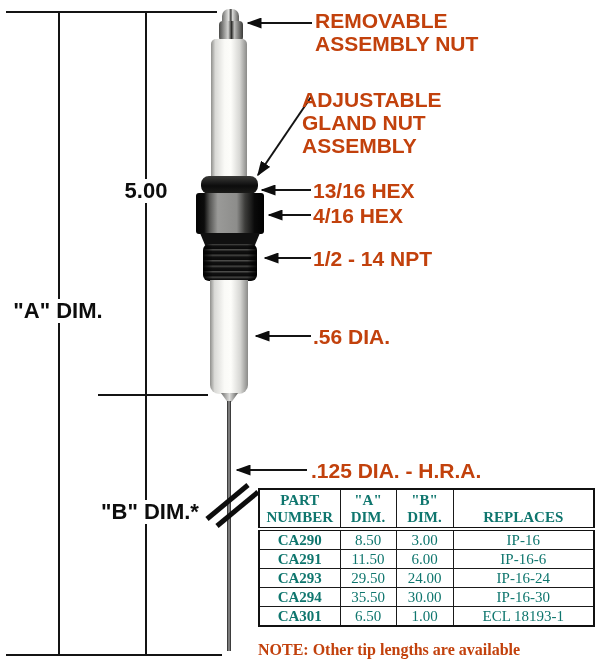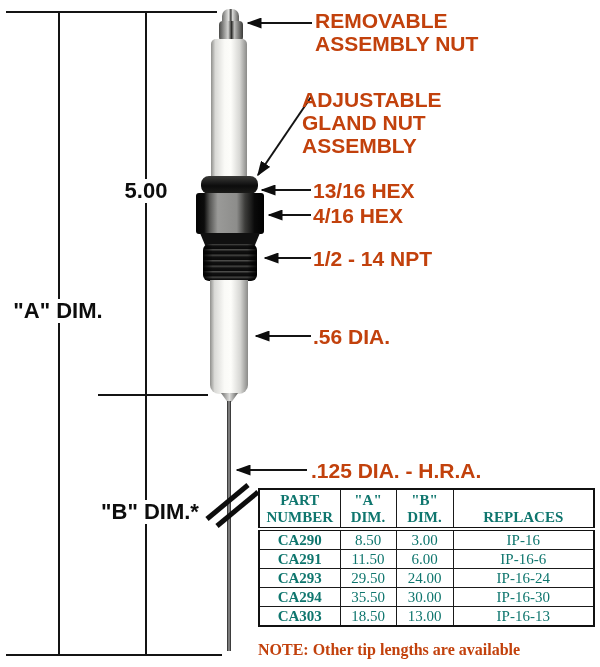--- a/index.html
+++ b/index.html
@@ -191,24 +191,24 @@
           <td>24.00</td>
           <td>IP-16-24</td>
         </tr>
         <tr>
           <td class="part">CA294</td>
           <td>35.50</td>
           <td>30.00</td>
           <td>IP-16-30</td>
         </tr>
         <tr>
-          <td class="part">CA303</td>
-          <td>18.50</td>
-          <td>13.00</td>
-          <td>IP-16-13</td>
+          <td class="part">CA301</td>
+          <td>6.50</td>
+          <td>1.00</td>
+          <td>ECL 18193-1</td>
         </tr>
       </tbody>
     </table>
   </div>
 
   <div class="note">NOTE: Other tip lengths are available</div>
 
 </div>
 
 </body></html>

